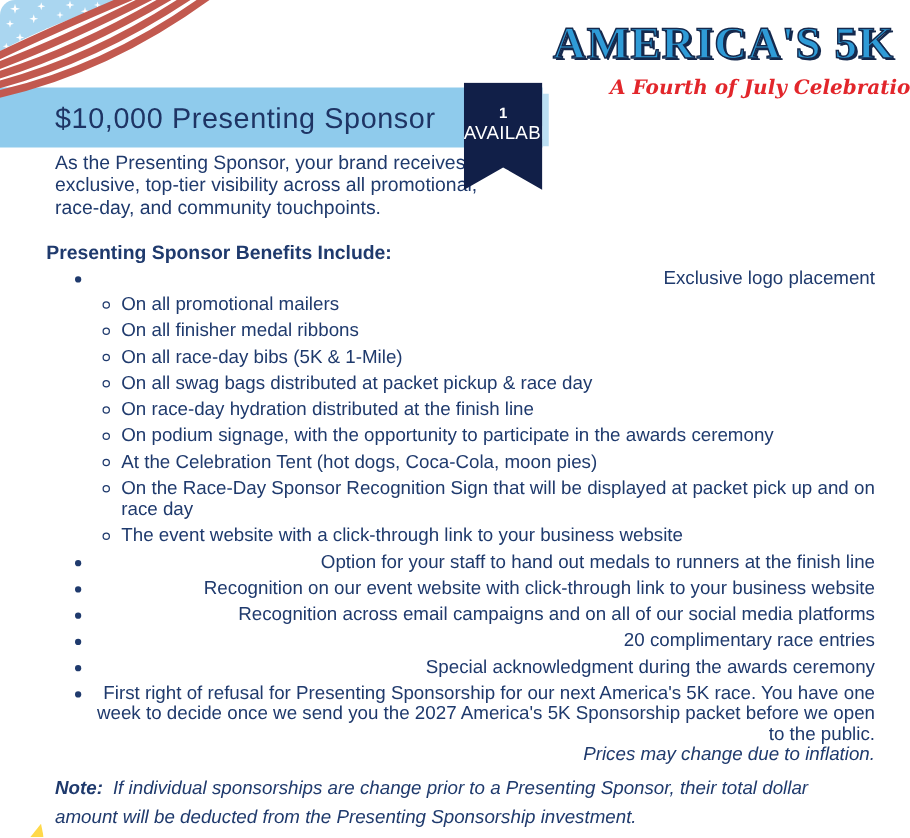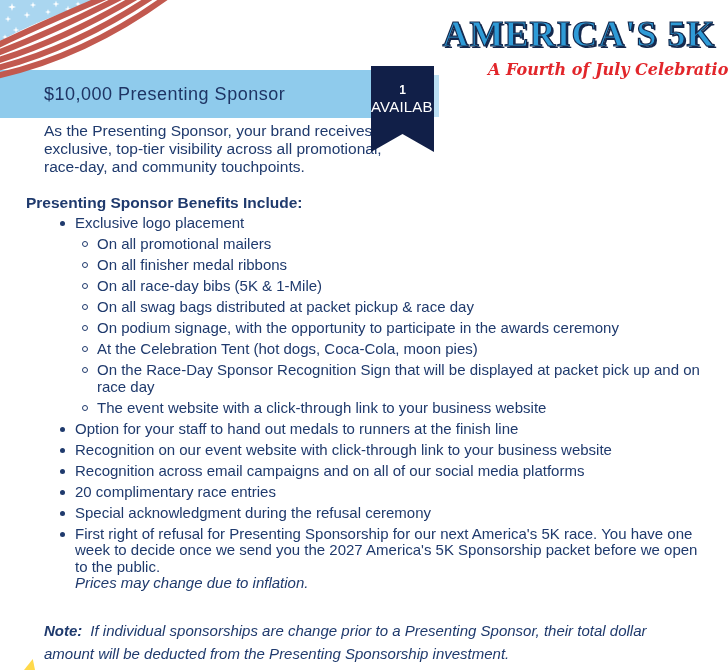--- a/index.html
+++ b/index.html
@@ -3,35 +3,36 @@
 <meta charset="utf-8">
 <style>
   html,body { margin:0; padding:0; background:#ffffff; }
   .page {
     position: relative;
     width: 728px; height: 670px;
     background: #ffffff;
     overflow: hidden;
     font-family: "Liberation Sans", sans-serif;
     color: #1f3a6d;
+    border-radius: 12px;
   }
 
   
   .flag-svg { position:absolute; top:0; left:0; z-index:3; }
 
   
   .banner {
     position:absolute; left:0; top:70px; width:434px; height:48px;
     background:#8fcbec; z-index:1;
     display:flex; align-items:center;
   }
   .banner-title {
     margin-left:44px;
     font-family:"Liberation Sans", sans-serif;
-    font-size:18px; letter-spacing:0.5px;
+    font-size:23px; letter-spacing:0.5px;
     color:#1e3464;
   }
   .banner-sliver {
     position:absolute; left:434px; top:75px; width:5px; height:42px;
     background:#bcdff3; z-index:1;
   }
 
   
   .ribbon {
     position:absolute; left:371px; top:66px; width:63px; height:86px;
@@ -63,30 +64,30 @@
   }
 
   
   .intro {
     position:absolute; left:44px; top:122px; width:372px;
     margin:0; font-size:15.5px; line-height:18px;
   }
 
   
   .benefits-heading {
-    position:absolute; left:26px; top:194px; margin:0;
+    position:absolute; left:37px; top:194px; margin:0;
     font-size:15.5px; font-weight:bold;
   }
   .benefits {
     position:absolute; left:44px; top:215px; width:656px;
     margin:0; padding:0; list-style:none;
     font-size:15px; line-height:16.5px;
   }
   .benefits li { position:relative; margin:0 0 4.5px 0; }
-  .benefits li.lv1 { padding-left:31px; }
+  .benefits li.lv1 { padding-left:31px;text-align:right; }
   .benefits li.lv1::before {
     content:""; position:absolute; left:16px; top:6px;
     width:5px; height:5px; border-radius:50%; background:#1f3a6d;
   }
   .benefits li.lv2 { padding-left:53px; }
   .benefits li.lv2::before {
     content:""; position:absolute; left:38px; top:5px;
     width:4px; height:4px; border-radius:50%;
     border:1.5px solid #1f3a6d; background:transparent;
   }
@@ -155,29 +156,30 @@
 
   <p class="intro">As the Presenting Sponsor, your brand receives exclusive, top-tier visibility across all promotional, race-day, and community touchpoints.</p>
 
   <h3 class="benefits-heading">Presenting Sponsor Benefits Include:</h3>
   <ul class="benefits" id="benefits-list">
       <li class="lv1"><span>Exclusive logo placement</span></li>
       <li class="lv2"><span>On all promotional mailers</span></li>
       <li class="lv2"><span>On all finisher medal ribbons</span></li>
       <li class="lv2"><span>On all race-day bibs (5K &amp; 1-Mile)</span></li>
       <li class="lv2"><span>On all swag bags distributed at packet pickup &amp; race day</span></li>
+      <li class="lv2"><span>On race-day hydration distributed at the finish line</span></li>
       <li class="lv2"><span>On podium signage, with the opportunity to participate in the awards ceremony</span></li>
       <li class="lv2"><span>At the Celebration Tent (hot dogs, Coca-Cola, moon pies)</span></li>
       <li class="lv2"><span>On the Race-Day Sponsor Recognition Sign that will be displayed at packet pick up and on race day</span></li>
       <li class="lv2"><span>The event website with a click-through link to your business website</span></li>
       <li class="lv1"><span>Option for your staff to hand out medals to runners at the finish line</span></li>
       <li class="lv1"><span>Recognition on our event website with click-through link to your business website</span></li>
       <li class="lv1"><span>Recognition across email campaigns and on all of our social media platforms</span></li>
       <li class="lv1"><span>20 complimentary race entries</span></li>
-      <li class="lv1"><span>Special acknowledgment during the refusal ceremony</span></li>
+      <li class="lv1"><span>Special acknowledgment during the awards ceremony</span></li>
       <li class="lv1"><span>First right of refusal for Presenting Sponsorship for our next America's 5K race. You have one week to decide once we send you the 2027 America's 5K Sponsorship packet before we open to the public.</span><em class="italic-block">Prices may change due to inflation.</em></li>
     </ul>
 
   <p class="note"><strong>Note:</strong><span>If individual sponsorships are change prior to a Presenting Sponsor, their total dollar amount will be deducted from the Presenting Sponsorship investment.</span></p>
 
   <div class="corner-accent"></div>
 
 </div>
 
 </body></html>

